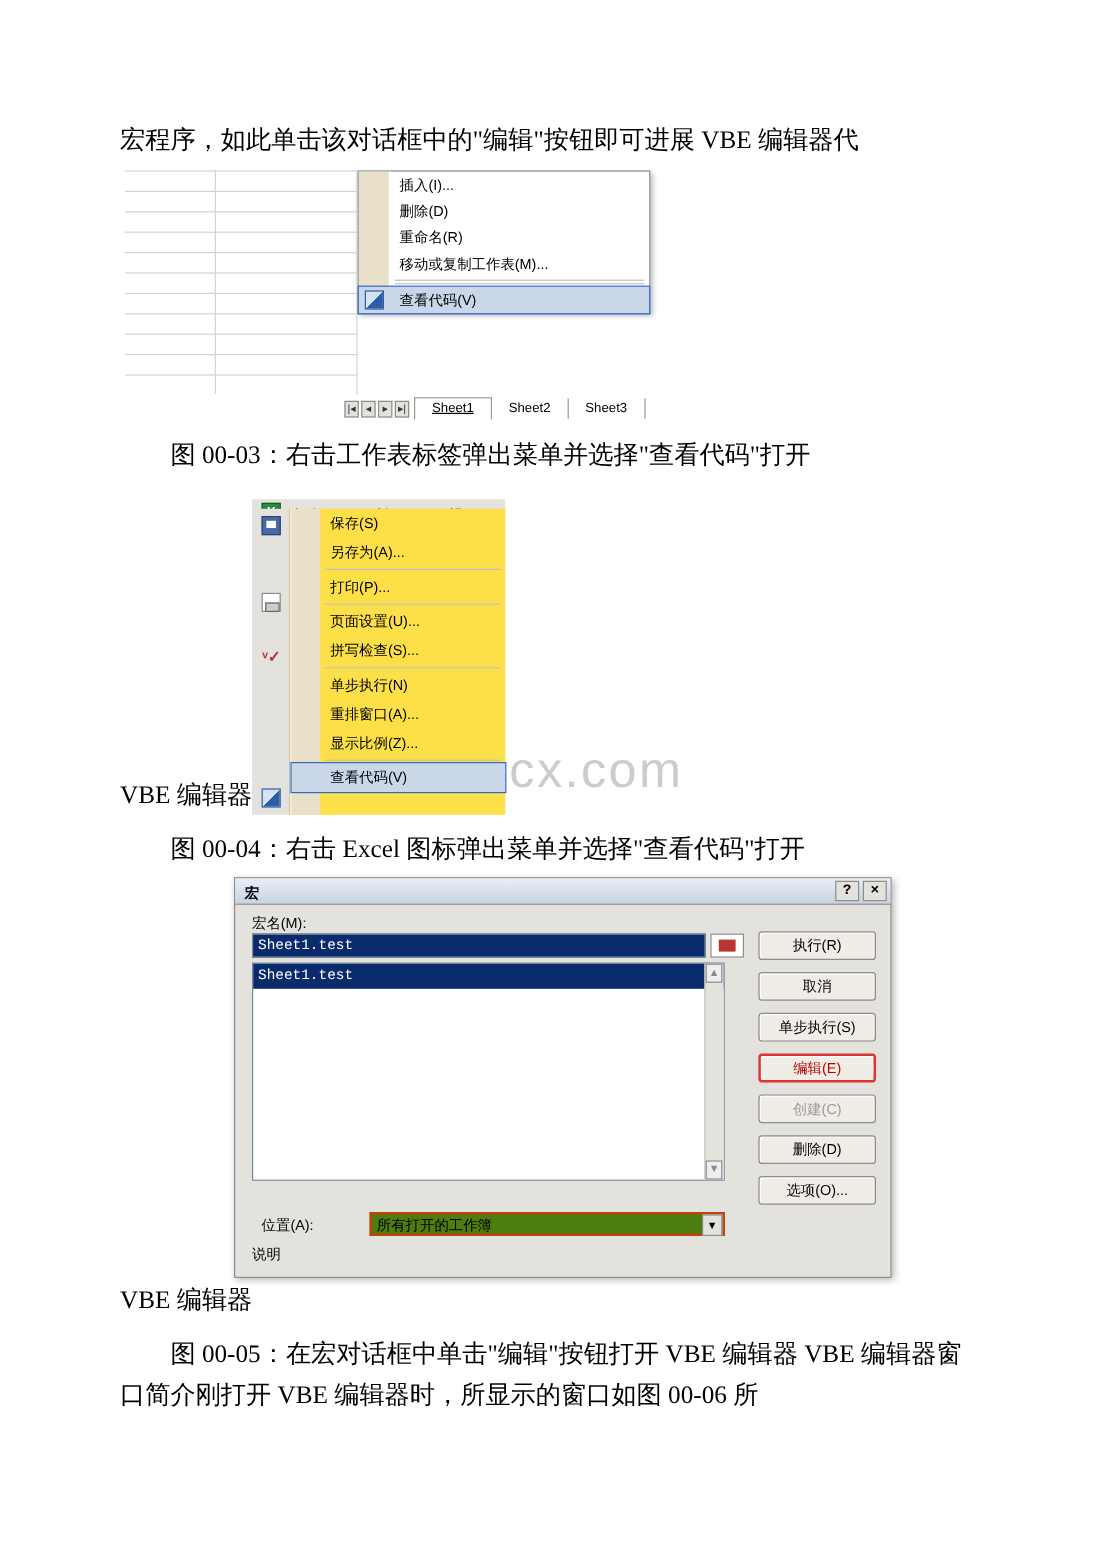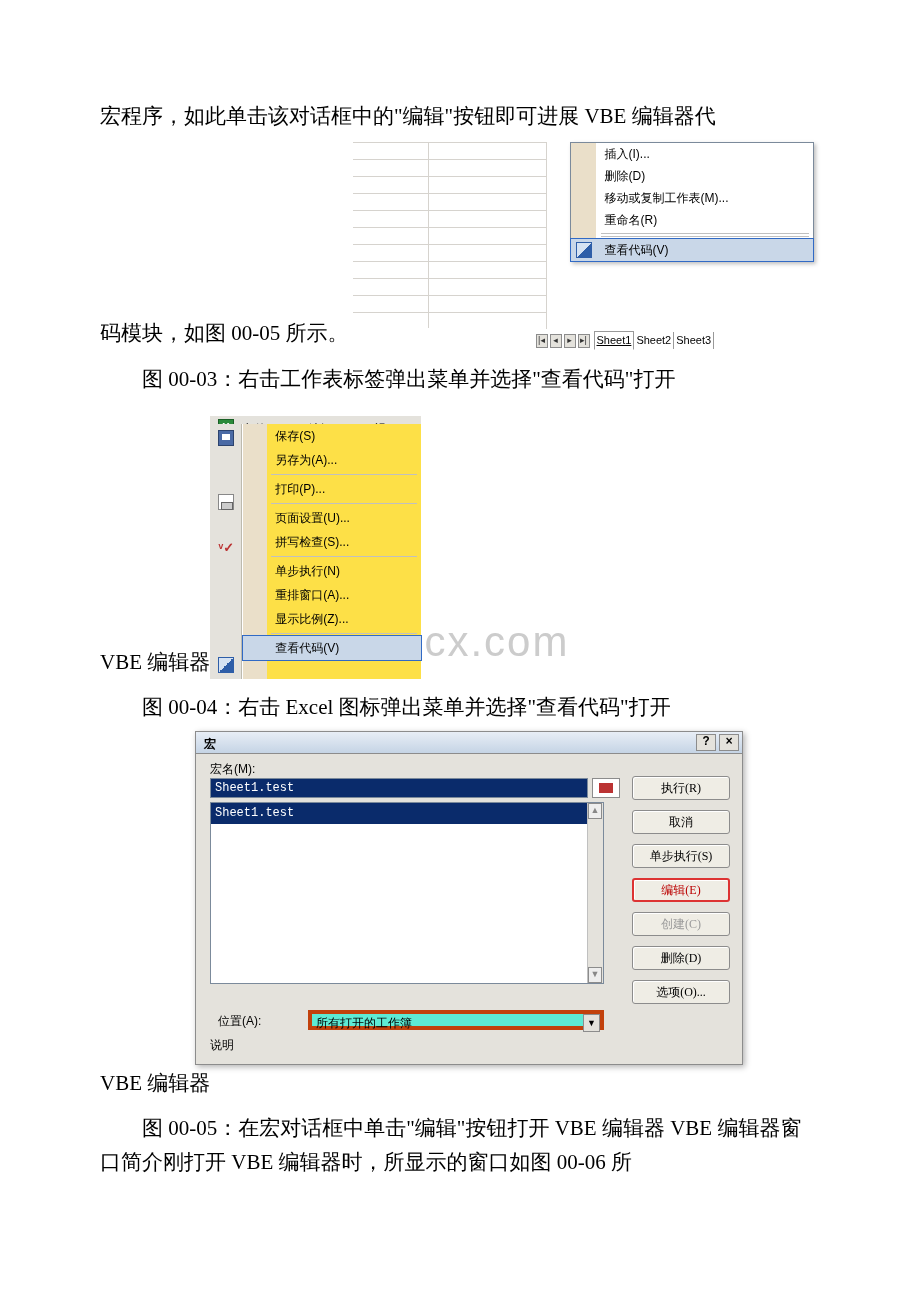--- a/index.html
+++ b/index.html
@@ -18,32 +18,32 @@
   .caption { text-indent: 2em; margin-top: 12px; margin-bottom: 6px; }
 
   
   .fig1-wrap { display: inline-block; vertical-align: bottom; margin-left: 4px; }
   .fig1 { width: 440px; height: 209px; position: relative; font-family: "Microsoft Sans Serif", Tahoma, sans-serif; font-size: 12px; color: #000; }
   .fig1 .grid { position: absolute; left: 0; top: 0; width: 194px; height: 186px; }
   .fig1 .grid .row { height: 17px; border-top: 1px solid #d6d3ce; border-right: 1px solid #d6d3ce; }
   .fig1 .grid .colsplit { position: absolute; left: 75px; top: 0; width: 0; height: 186px; border-left: 1px solid #d6d3ce; }
   .fig1 .menu {
     position: absolute; left: 194px; top: 0; width: 244px; background: #fff;
-    border: 1px solid #7b8a9b; box-shadow: 2px 2px 4px rgba(0,0,0,0.25); margin-left: 23px;
+    border: 1px solid #7b8a9b; box-shadow: 2px 2px 4px rgba(0,0,0,0.25);
   }
   .fig1 .menu .iconcol { position: absolute; left: 0; top: 0; bottom: 0; width: 26px; background: #eadfc9; border-right: 1px solid #fff; }
   .fig1 .menu .mi { position: relative; height: 22px; line-height: 22px; padding-left: 34px; }
   .fig1 .menu .sep { height: 0; border-top: 1px solid #c0c0c0; margin: 2px 4px 2px 30px; }
   .fig1 .menu .mi.sel { background: #c9d7e8; outline: 1px solid #316ac5; }
   .fig1 .menu .mi .ic { position: absolute; left: 5px; top: 3px; width: 16px; height: 16px; }
   .vb-ic { background: linear-gradient(135deg,#d6e3f3 50%,#2e5ea8 50%); border: 1px solid #2e5ea8; }
   .fig1 .tabs { position: absolute; left: 183px; bottom: 2px; height: 16px; font-size: 11px; color: #000; display: flex; align-items: center; }
   .fig1 .navs { display:inline-flex; gap:2px; margin-right:4px; }
   .fig1 .navbtn { width:12px;height:14px;border:1px solid #8c8c8c;background:#e4e2dc;display:inline-flex;align-items:center;justify-content:center;font-size:9px;color:#333;}
-  .fig1 .tab { display:inline-block; padding: 0 2px; border-right: 1px solid #999; font-family: Tahoma, sans-serif; }
+  .fig1 .tab { display:inline-block; padding: 0 14px; border-right: 1px solid #999; font-family: Tahoma, sans-serif; }
   .fig1 .tab.active { text-decoration: underline; background:#fff; border:1px solid #999; border-bottom:1px solid #fff;}
 
   .inline-row { display:flex; align-items: flex-end; flex-wrap: nowrap; }
   .inline-row .lead-text { white-space: nowrap; }
 
   
   .fig2-wrap { display:inline-block; vertical-align: bottom; }
   .fig2 { width: 211px; height: 277px; position: relative; font-family: Tahoma, "Microsoft Sans Serif", sans-serif; font-size: 12px; background:#fff; }
   .fig2 .toolbar { position:absolute; left:0; top:0; height:22px; width:211px; background:#e4e2dc; border-bottom:1px solid #bdbaae;margin-top:14px; }
   .fig2 .toolbar .excel-ic { position:absolute; left:8px; top:3px; width:16px;height:16px; background:#2a8a3b; border:1px solid #1a5f26; }
@@ -75,56 +75,55 @@
   .fig3 .lbl { position:absolute; font-size:12px; }
   .fig3 .namefield { position:absolute; left:14px; top:24px; width:378px; height:20px; }
   .fig3 .namefield .sel-input { width:100%; height:20px; background:#0a2b6b; color:#fff; border:1px solid #7b8a9b; padding:0 4px; font-family: "Courier New", monospace; font-size:12px; line-height:18px; }
   .fig3 .runicon { position:absolute; left:396px; top:24px; width:28px; height:20px; border:1px solid #8c8c8c; background:#fff; }
   .fig3 .runicon::after { content:""; position:absolute; left:6px; top:4px; width:14px; height:10px; background:#b33; }
   .fig3 .listbox { position:absolute; left:14px; top:48px; width:394px; height:182px; background:#fff; border:1px solid #7b8a9b; }
   .fig3 .listbox .listsel { background:#0a2b6b; color:#fff; padding:1px 4px; font-family:"Courier New",monospace; font-size:12px; }
   .fig3 .listbox .lscroll { position:absolute; right:0; top:0; width:16px; height:100%; background:#e4e2dc; border-left:1px solid #c0c0c0; }
   .fig3 .listbox .lscroll .sb { position:absolute; left:0; width:14px; height:16px; border:1px solid #8c8c8c; background:#eee; text-align:center; font-size:9px; line-height:13px; color:#888;}
   .fig3 .locfield { position:absolute; left:112px; top:256px; width:296px; height:20px; }
-  .fig3 .locfield .cb { width:100%; height:20px; border:4px solid #c2410c; background:#5eead4; padding:0 4px; font-size:12px; line-height:18px; position:relative; }
+  .fig3 .locfield .cb { width:100%; height:20px; border:2px solid #c2410c; background:#4d7c0f; padding:0 4px; font-size:12px; line-height:18px; position:relative; }
   .fig3 .locfield .cbbtn { position:absolute; right:0; top:0; width:17px; height:18px; border:1px solid #8c8c8c; background:#e4e2dc; text-align:center; font-size:9px; line-height:16px; }
   .fig3 .btncol { position:absolute; left:436px; top:22px; width:98px; }
-  .fig3 .btncol .dbtn { width:98px; height:24px; margin-bottom:10px; border:1px solid #8c8c8c; background:#efede5; font-size:12px; text-align:center; line-height:22px; border-radius:3px; box-shadow: inset 1px 1px 0 #fff; font-family: Liberation Serif, serif; }
+  .fig3 .btncol .dbtn { width:98px; height:24px; margin-bottom:10px; border:1px solid #8c8c8c; background:#efede5; font-size:12px; text-align:center; line-height:22px; border-radius:3px; box-shadow: inset 1px 1px 0 #fff; }
   .fig3 .btncol .dbtn.disabled { color:#9a9a9a; }
   .fig3 .btncol .dbtn.highlight { border:2px solid #d33; color:#b00; line-height:20px; }
 </style>
 </head>
 <body>
 
 <p class="body-text" style="text-indent:0;">宏程序，如此单击该对话框中的"编辑"按钮即可进展 VBE 编辑器代</p>
 
 <div class="inline-row">
-  <span class="lead-text">码模块，如图 00-05 所示。</span>
   <div class="fig1-wrap">
     <div class="fig1">
       <div class="grid">
         <div class="colsplit"></div>
         <div class="row"></div>
           <div class="row"></div>
           <div class="row"></div>
           <div class="row"></div>
           <div class="row"></div>
         <div class="row"></div>
           <div class="row"></div>
           <div class="row"></div>
           <div class="row"></div>
           <div class="row"></div>
           <div class="row"></div>
       </div>
       <div class="menu">
         <div class="iconcol"></div>
         <div class="mi">插入(I)...</div>
         <div class="mi">删除(D)</div>
+        <div class="mi">重命名(R)</div>
         <div class="mi">移动或复制工作表(M)...</div>
-        <div class="mi">重命名(R)</div>
         <div class="sep"></div>
         <div class="sep"></div>
         <div class="mi sel">
           <span class="ic vb-ic"></span>
           <span>查看代码(V)</span>
         </div>
       </div>
       <div class="tabs">
         <span class="navs">
           <span class="navbtn">|◂</span>

